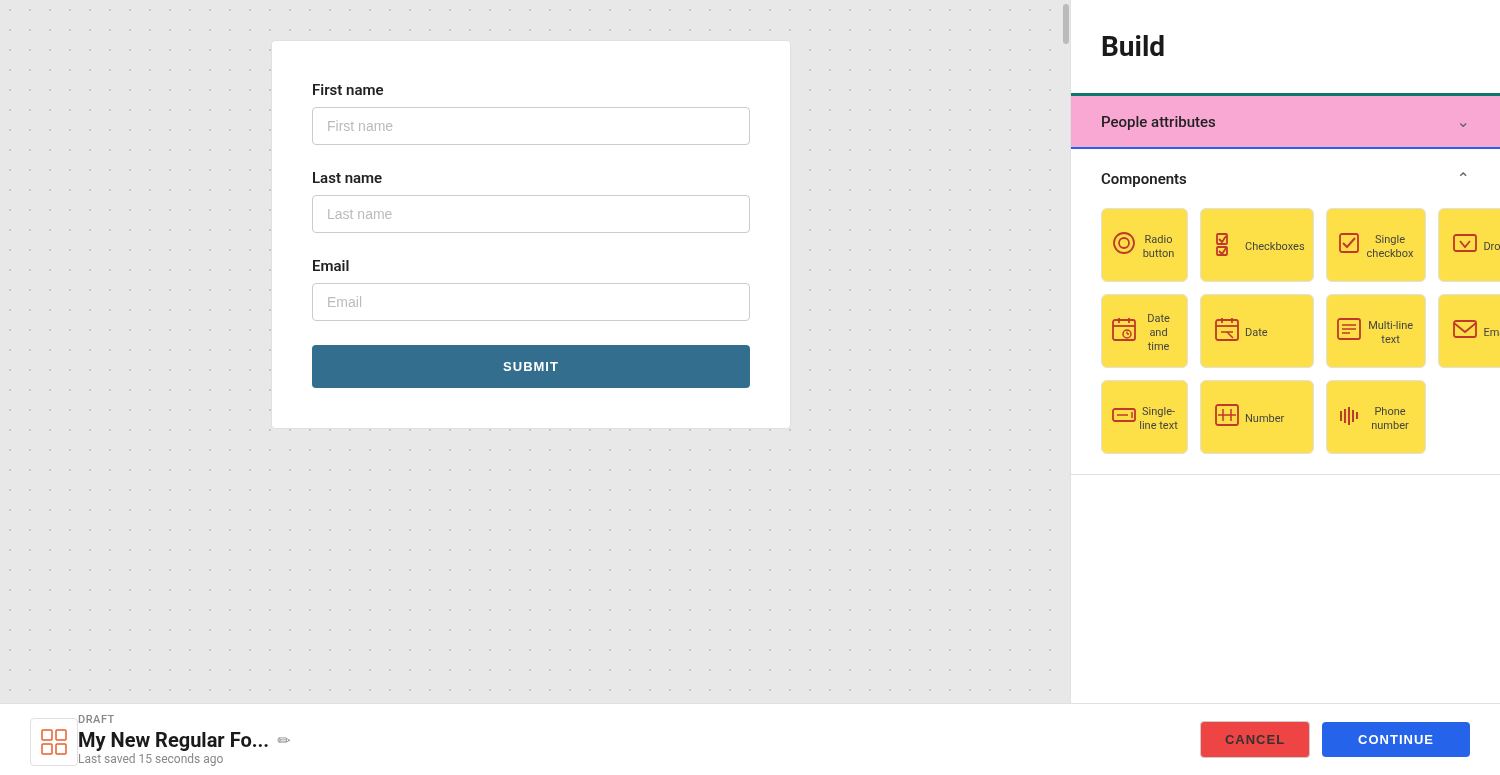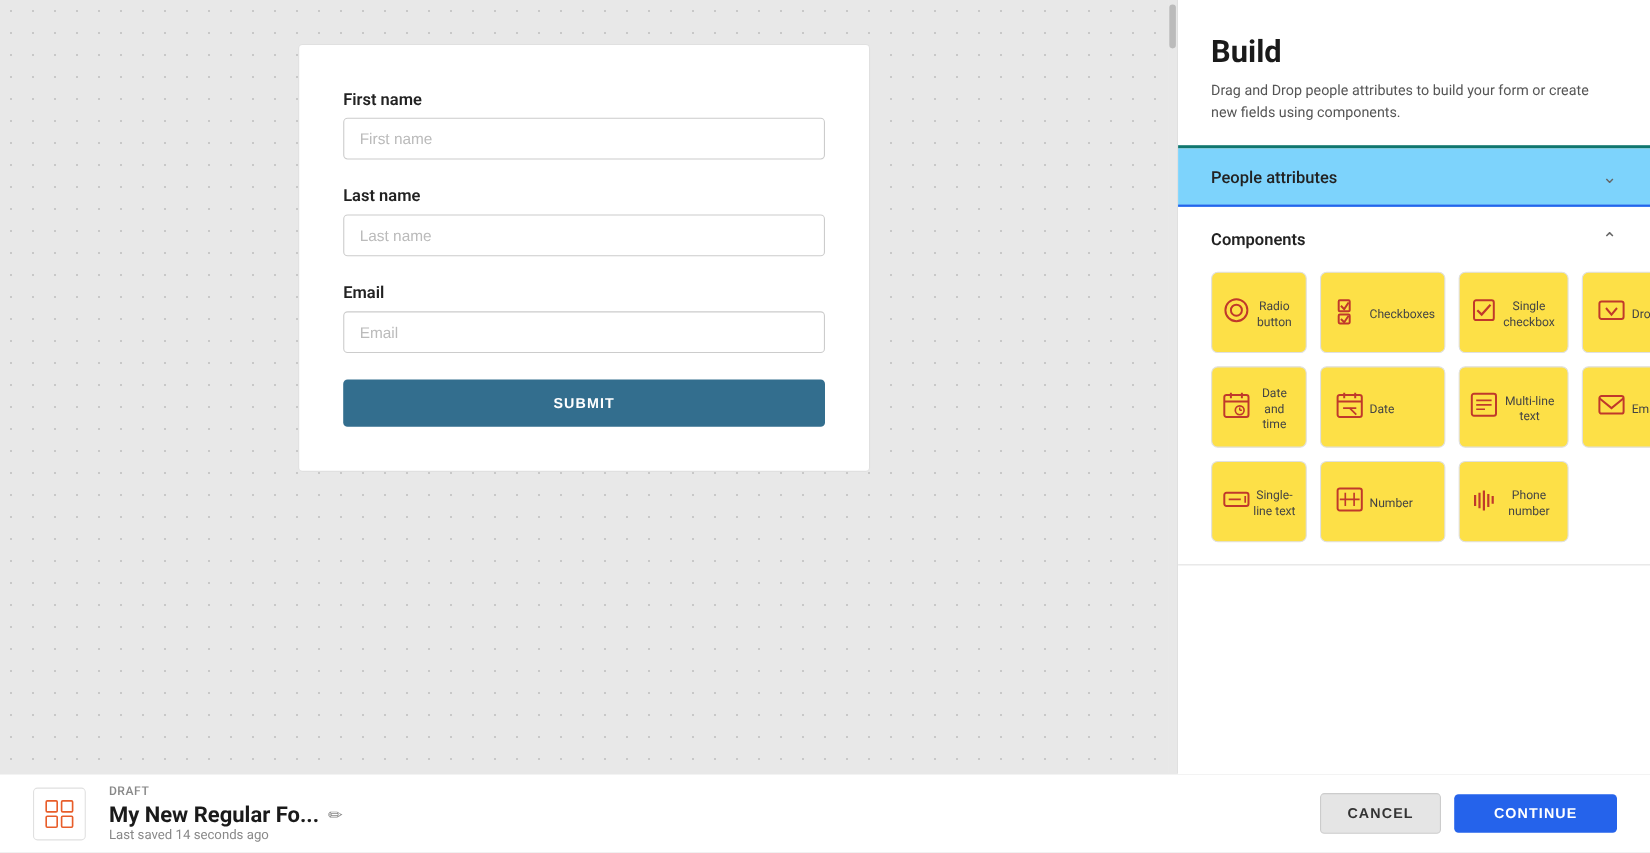--- a/index.html
+++ b/index.html
@@ -99,21 +99,21 @@
       line-height: 1.5;
     }
 
     .section-header {
       display: flex;
       align-items: center;
       justify-content: space-between;
       padding: 16px 30px;
       border-bottom: 2px solid #2563eb;
       cursor: pointer;
-      background: #7dd3fc;
+      background: #f9a8d4;
     }
 
     .section-header-label {
       font-size: 15px;
       font-weight: 500;
       color: #222;
     }
 
     .chevron-icon {
       color: #666;
@@ -189,22 +189,22 @@
       background: #fff;
       border-top: 1px solid #e0e0e0;
       display: flex;
       align-items: center;
       padding: 0 30px;
       flex-shrink: 0;
     }
 
     .bottom-bar-left {
       display: flex;
-      align-items: center;
-      gap: 21px;
+      align-items: flex-end;
+      gap: 0;
       flex: 1;
     }
 
     .form-icon {
       width: 48px;
       height: 48px;
       background: #fff;
       border: 1px solid #e0e0e0;
       border-radius: 4px;
       display: flex;
@@ -251,21 +251,21 @@
 
     .bottom-bar-right {
       display: flex;
       align-items: center;
       gap: 12px;
     }
 
     .cancel-btn {
       padding: 10px 24px;
       border: 1px solid #ccc;
-      background: #e5e5e5;
+      background: #ef4444;
       color: #333;
       font-size: 13px;
       font-weight: 700;
       letter-spacing: 1px;
       border-radius: 4px;
       cursor: pointer;
       text-transform: uppercase;
     }
 
     .continue-btn {
@@ -320,23 +320,20 @@
     </div>
   </div>
 
   <div class="scrollbar-indicator">
     <div class="scrollbar-thumb"></div>
   </div>
 
   <div class="sidebar">
     <div class="sidebar-header">
       <div class="sidebar-title">Build</div>
-      <div class="sidebar-desc">
-        Drag and Drop people attributes to build your form or create new fields using components.
-      </div>
     </div>
 
     <div class="section-header">
       <span class="section-header-label">People attributes</span>
       <span class="chevron-icon">⌄</span>
     </div>
 
     <div class="components-section">
       <div class="components-header">
         <span class="components-label">Components</span>
@@ -487,20 +484,20 @@
         <rect x="4" y="18" width="10" height="10" rx="1" stroke="#e85d2a" stroke-width="1.5"></rect>
         <rect x="18" y="18" width="10" height="10" rx="1" stroke="#e85d2a" stroke-width="1.5"></rect>
       </svg>
     </div>
     <div class="draft-meta">
       <span class="draft-label">DRAFT</span>
       <div class="form-name-row">
         <span class="form-name">My New Regular Fo...</span>
         <span class="edit-icon">✏</span>
       </div>
-      <span class="saved-text">Last saved 14 seconds ago</span>
+      <span class="saved-text">Last saved 15 seconds ago</span>
     </div>
   </div>
   <div class="bottom-bar-right">
     <button class="cancel-btn">CANCEL</button>
     <button class="continue-btn">CONTINUE</button>
   </div>
 </div>
 
 </body></html>

